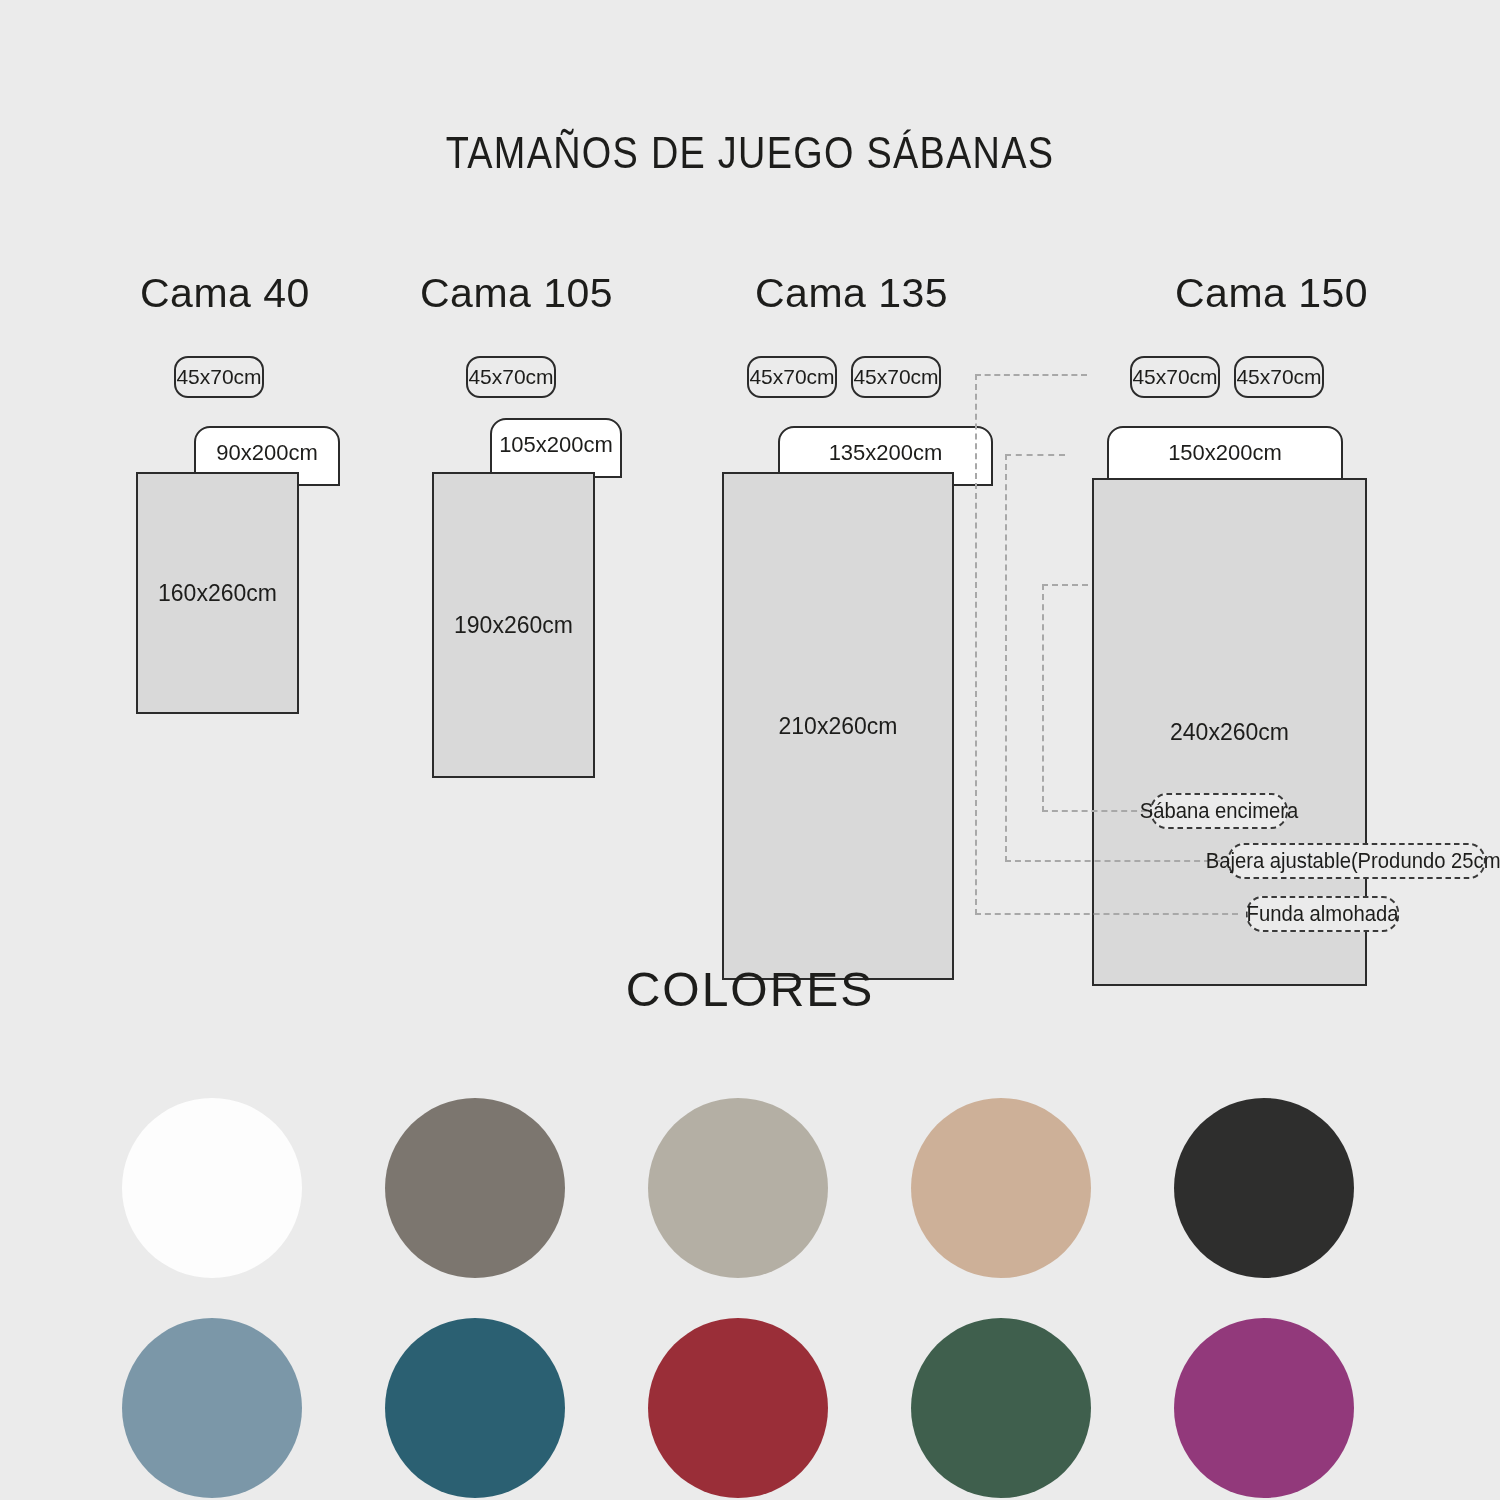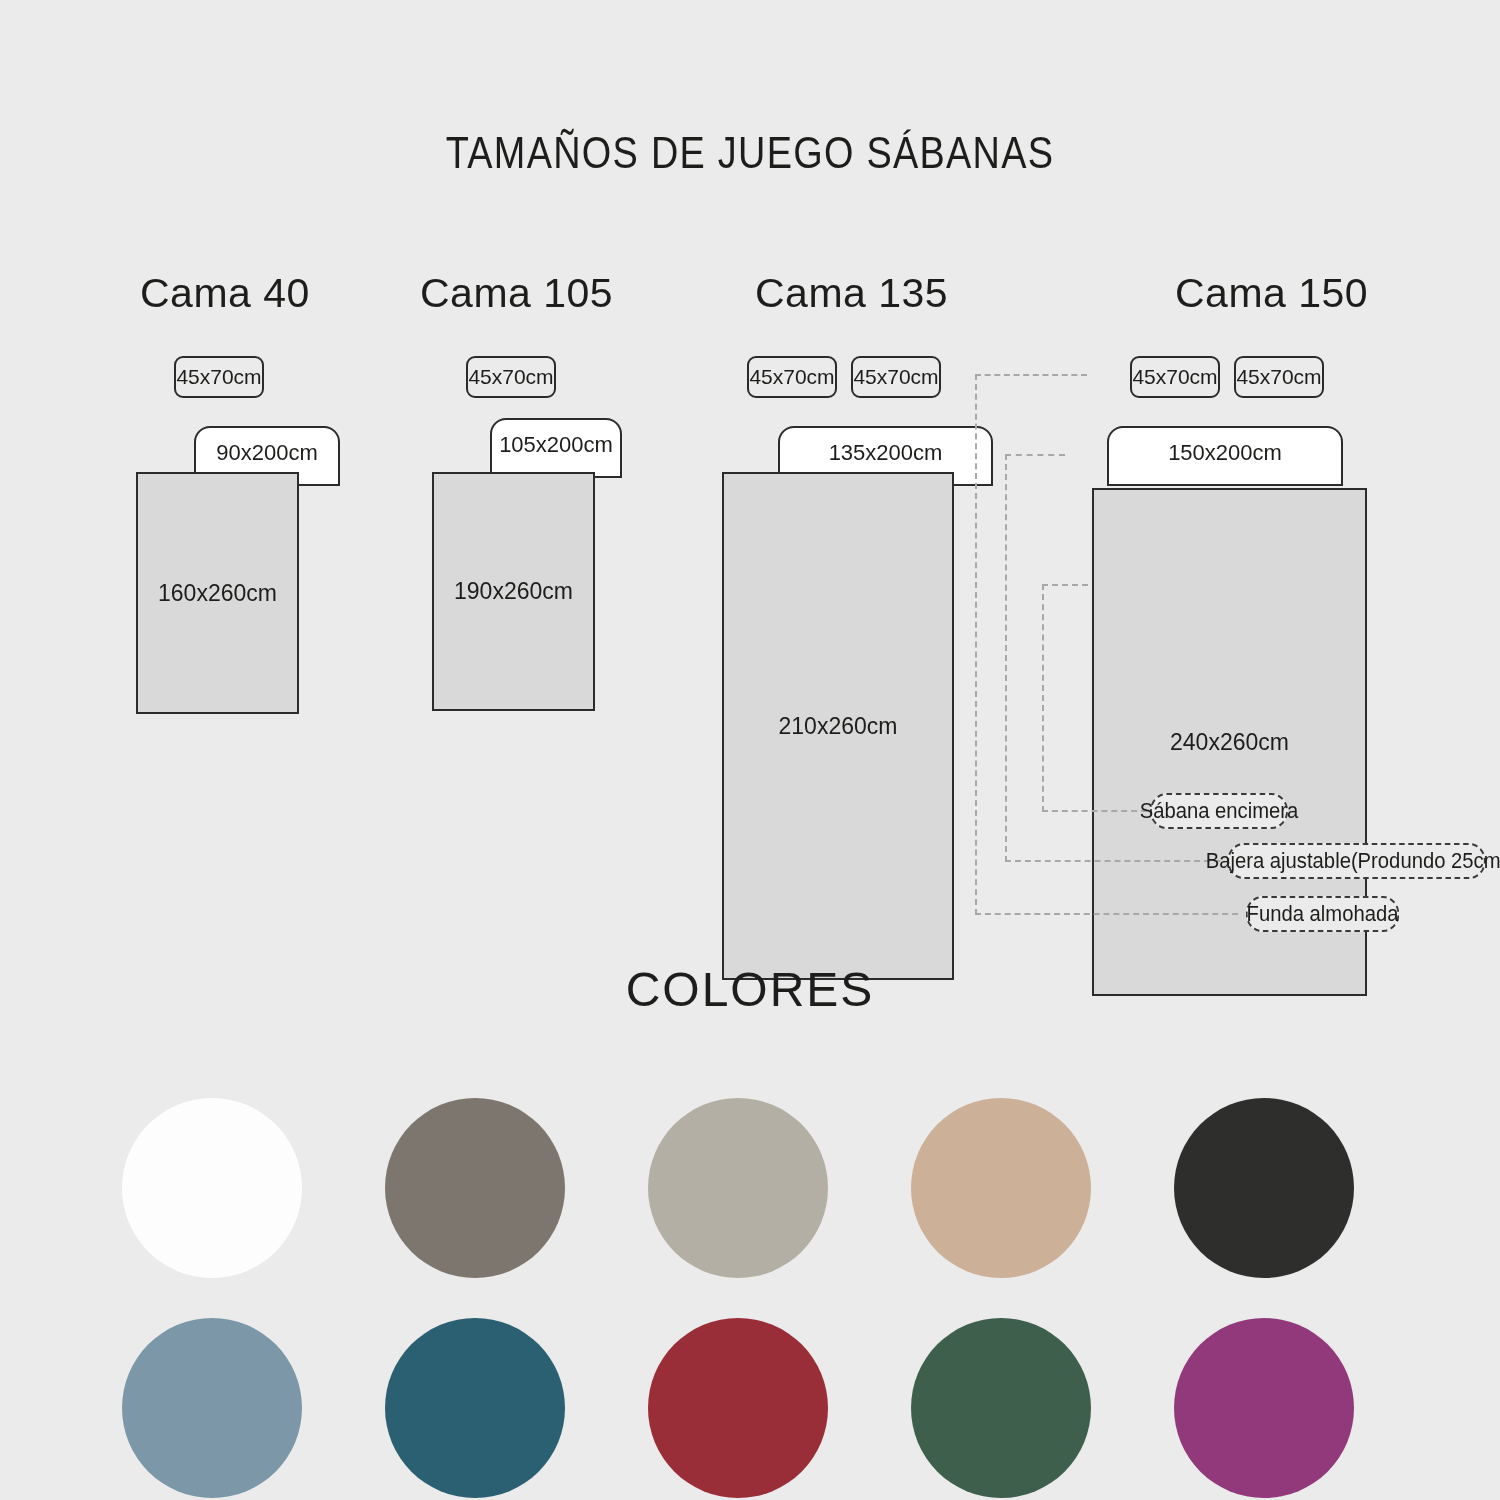--- a/index.html
+++ b/index.html
@@ -56,21 +56,21 @@
     color: #1d1d1b;
     letter-spacing: 0.5px;
   }
 
   
   .pillow {
     position: absolute;
     box-sizing: border-box;
     background: #ebebeb;
     border: 2px solid #2b2b2b;
-    border-radius: 9px;
+    border-radius: 14px;
     font-size: 21px;
     display: flex;
     align-items: center;
     justify-content: center;
     white-space: nowrap;
     color: #1d1d1b;
   }
 
   
   .fitted {
@@ -146,37 +146,37 @@
   <div class="bed-heading" style="left:140px; width:160px;">Cama 40</div>
   <div class="pillow" style="left:174px; top:86px; width:90px; height:42px;">45x70cm</div>
   <div class="fitted" style="left:146px; top:156px; width:146px; height:60px;">90x200cm</div>
   <div class="flat" style="left:136px; top:202px; width:163px; height:242px;">160x260cm</div>
 </div>
 
 <div class="bed-col">
   <div class="bed-heading" style="left:420px; width:186px;">Cama 105</div>
   <div class="pillow" style="left:466px; top:86px; width:90px; height:42px;">45x70cm</div>
   <div class="fitted" style="left:442px; top:148px; width:132px; height:60px;">105x200cm</div>
-  <div class="flat" style="left:432px; top:202px; width:163px; height:239px;">190x260cm</div>
+  <div class="flat" style="left:432px; top:202px; width:163px; height:306px;">190x260cm</div>
 </div>
 
 <div class="bed-col">
   <div class="bed-heading" style="left:755px; width:186px;">Cama 135</div>
   <div class="pillow" style="left:747px; top:86px; width:90px; height:42px;">45x70cm</div>
   <div class="pillow" style="left:851px; top:86px; width:90px; height:42px;">45x70cm</div>
   <div class="fitted" style="left:730px; top:156px; width:215px; height:60px;">135x200cm</div>
   <div class="flat" style="left:722px; top:202px; width:232px; height:508px;">210x260cm</div>
 </div>
 
 <div class="bed-col">
   <div class="bed-heading" style="left:1140px; width:186px;margin-left:35px;">Cama 150</div>
   <div class="pillow" style="left:1130px; top:86px; width:90px; height:42px;">45x70cm</div>
   <div class="pillow" style="left:1234px; top:86px; width:90px; height:42px;">45x70cm</div>
   <div class="fitted" style="left:1059px; top:156px; width:236px; height:60px;">150x200cm</div>
-  <div class="flat" style="left:1092px; top:218px; width:275px; height:508px;">240x260cm</div>
+  <div class="flat" style="left:1092px; top:208px; width:275px; height:508px;">240x260cm</div>
 </div>
 
 <div class="leader leader-h" style="left:975px; top:374px; width:112px;"></div>
 <div class="leader leader-v" style="left:975px; top:374px; height:541px;"></div>
 <div class="leader leader-h" style="left:975px; top:913px; width:263px;"></div>
 
 <div class="leader leader-h" style="left:1005px; top:454px; width:60px;"></div>
 <div class="leader leader-v" style="left:1005px; top:454px; height:408px;"></div>
 <div class="leader leader-h" style="left:1005px; top:860px; width:215px;"></div>
 

